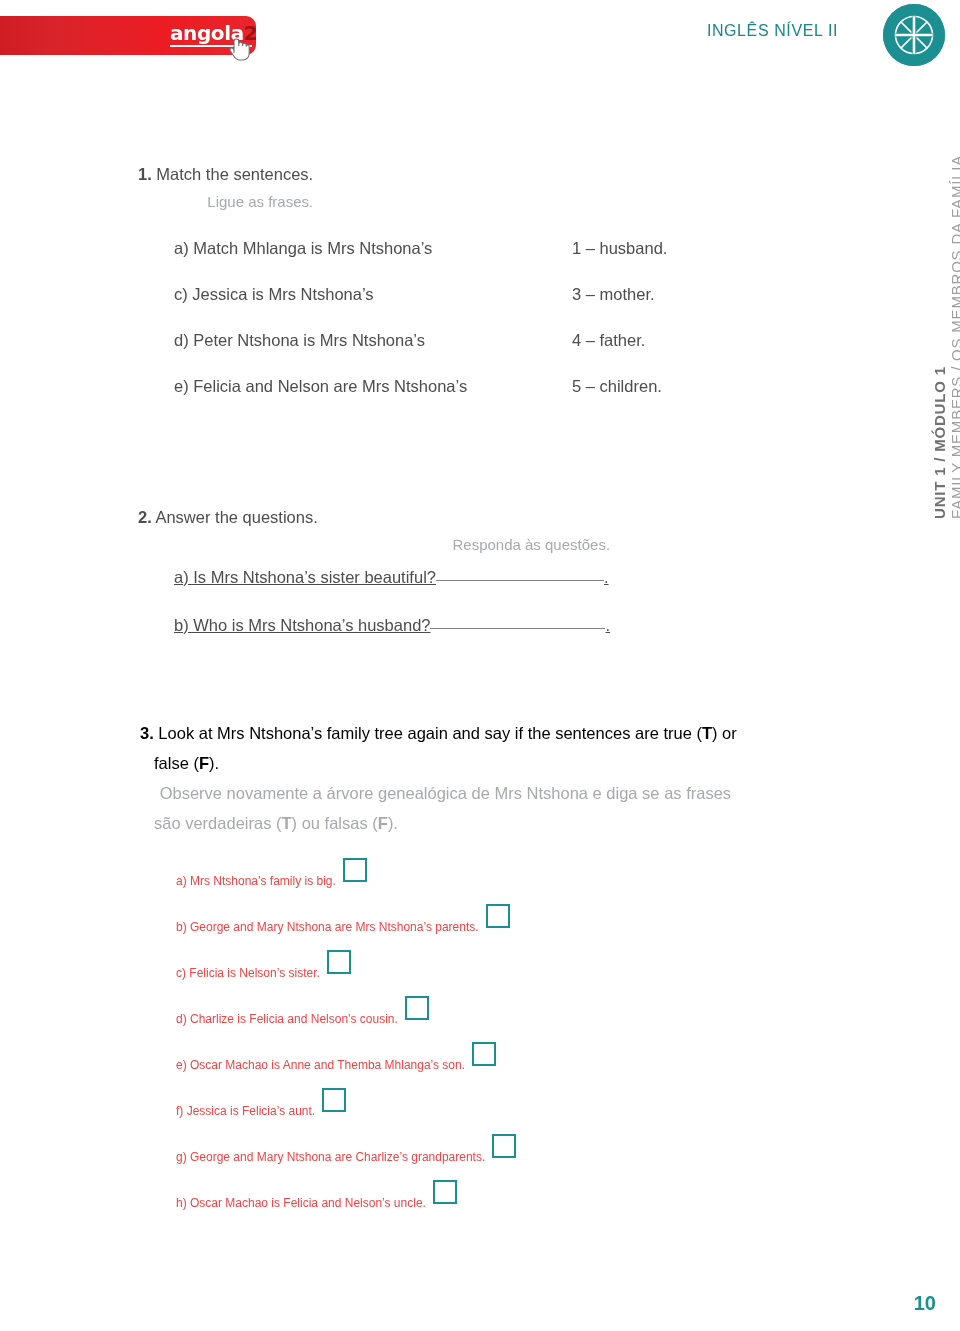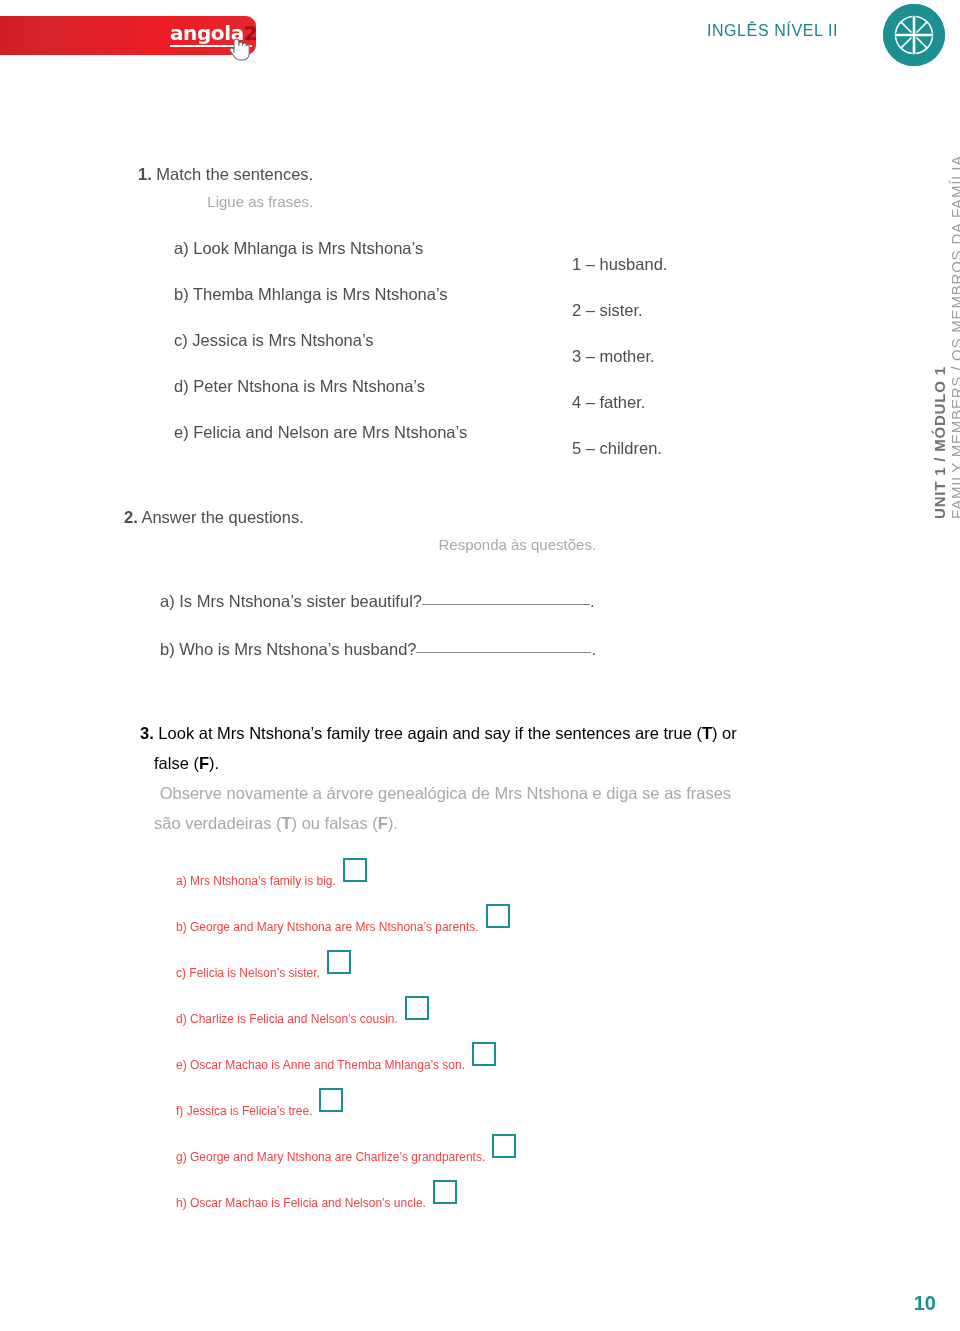--- a/index.html
+++ b/index.html
@@ -150,21 +150,21 @@
 
   
   .match-row {
     position: relative;
     height: 46px;
     font-size: 16.5px;
     color: #4d4d4f;
     white-space: nowrap;
   }
   .match-left { position: absolute; left: 0; top: 0; }
-  .match-right { position: absolute; left: 398px; top: 16px; }
+  .match-right { position: absolute; left: 398px; top: 0; }
 
   
   .q-row {
     position: relative;
     height: 48px;
     font-size: 16.5px;
     color: #4d4d4f;
     white-space: nowrap;
   }
   .q-text { display: inline; }
@@ -252,47 +252,43 @@
 </div>
 
 <div class="content">
 
   <div class="block" style="left:138px; top:162px;">
     <div class="ex-title"><span class="num">1.</span><span> Match the sentences.</span></div>
     <div class="ex-sub">Ligue as frases.</div>
 
     <div style="margin-top:22px; margin-left:36px;">
       <div class="match-row">
-        <span class="match-left">a) Look Mhlanga is Mrs Ntshona’s</span>
+        <span class="match-left">a) Match Mhlanga is Mrs Ntshona’s</span>
         <span class="match-right">1 – husband.</span>
-      </div>
-      <div class="match-row">
-        <span class="match-left">b) Themba Mhlanga is Mrs Ntshona’s</span>
-        <span class="match-right">2 – sister.</span>
       </div>
       <div class="match-row">
         <span class="match-left">c) Jessica is Mrs Ntshona’s</span>
         <span class="match-right">3 – mother.</span>
       </div>
       <div class="match-row">
         <span class="match-left">d) Peter Ntshona is Mrs Ntshona’s</span>
         <span class="match-right">4 – father.</span>
       </div>
       <div class="match-row">
         <span class="match-left">e) Felicia and Nelson are Mrs Ntshona’s</span>
         <span class="match-right">5 – children.</span>
       </div>
     </div>
   </div>
 
-  <div class="block" style="left:124px; top:505px;">
+  <div class="block" style="left:138px; top:505px;">
     <div class="ex-title"><span class="num">2.</span><span> Answer the questions.</span></div>
     <div class="ex-sub">Responda às questões.</div>
 
-    <div style="margin-top:32px; margin-left:36px;">
+    <div style="margin-top:8px; margin-left:36px;text-decoration:underline;">
       <div class="q-row">
         <span class="q-text">a) Is Mrs Ntshona’s sister beautiful?</span><span class="q-line" style="width:168px"></span><span>.</span>
       </div>
       <div class="q-row">
         <span class="q-text">b) Who is Mrs Ntshona’s husband?</span><span class="q-line" style="width:175px"></span><span>.</span>
       </div>
     </div>
   </div>
 
   <div class="block" style="left:140px; top:718px;">
@@ -317,21 +313,21 @@
       <div class="tf-row">
         <span>c) Felicia is Nelson’s sister.</span><span class="tf-box"></span>
       </div>
       <div class="tf-row">
         <span>d) Charlize is Felicia and Nelson’s cousin.</span><span class="tf-box"></span>
       </div>
       <div class="tf-row">
         <span>e) Oscar Machao is Anne and Themba Mhlanga’s son.</span><span class="tf-box"></span>
       </div>
       <div class="tf-row">
-        <span>f) Jessica is Felicia’s tree.</span><span class="tf-box"></span>
+        <span>f) Jessica is Felicia’s aunt.</span><span class="tf-box"></span>
       </div>
       <div class="tf-row">
         <span>g) George and Mary Ntshona are Charlize’s grandparents.</span><span class="tf-box"></span>
       </div>
       <div class="tf-row">
         <span>h) Oscar Machao is Felicia and Nelson’s uncle.</span><span class="tf-box"></span>
       </div>
     </div>
   </div>
 

